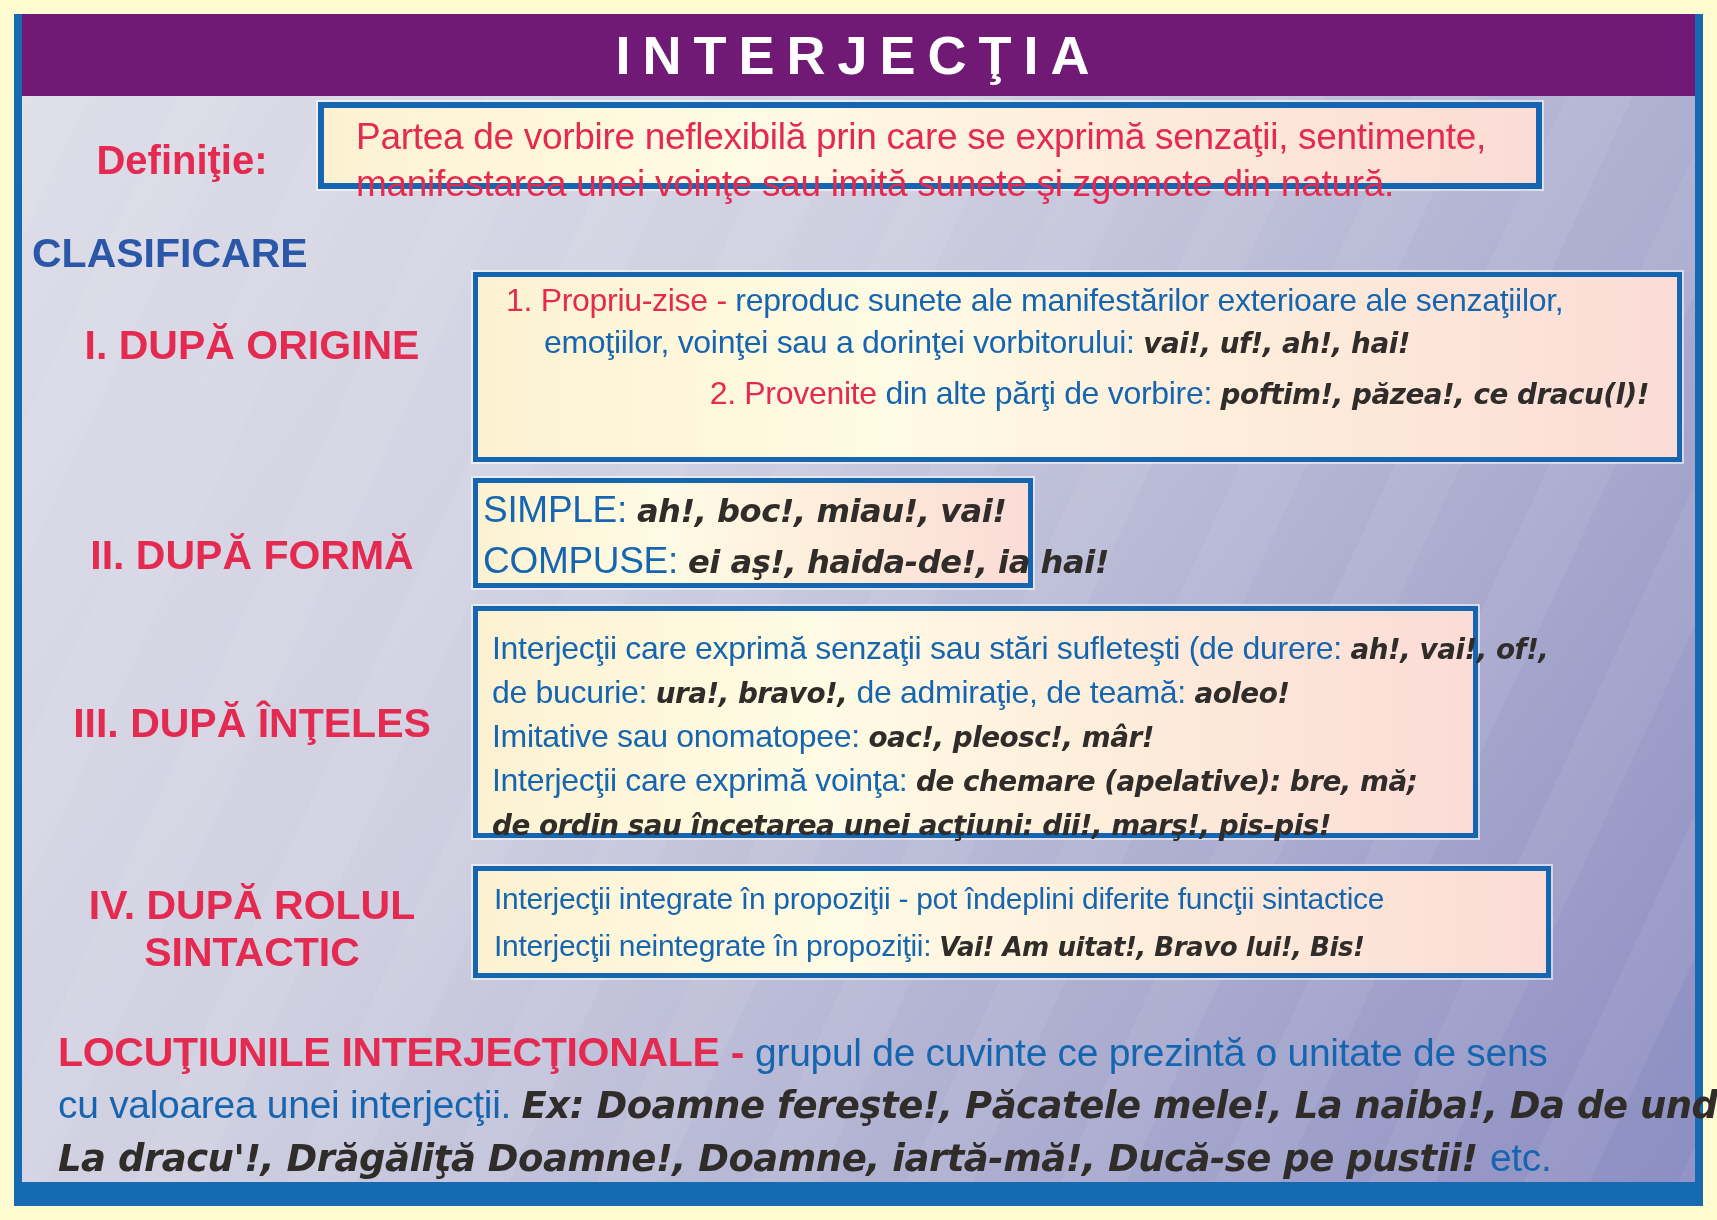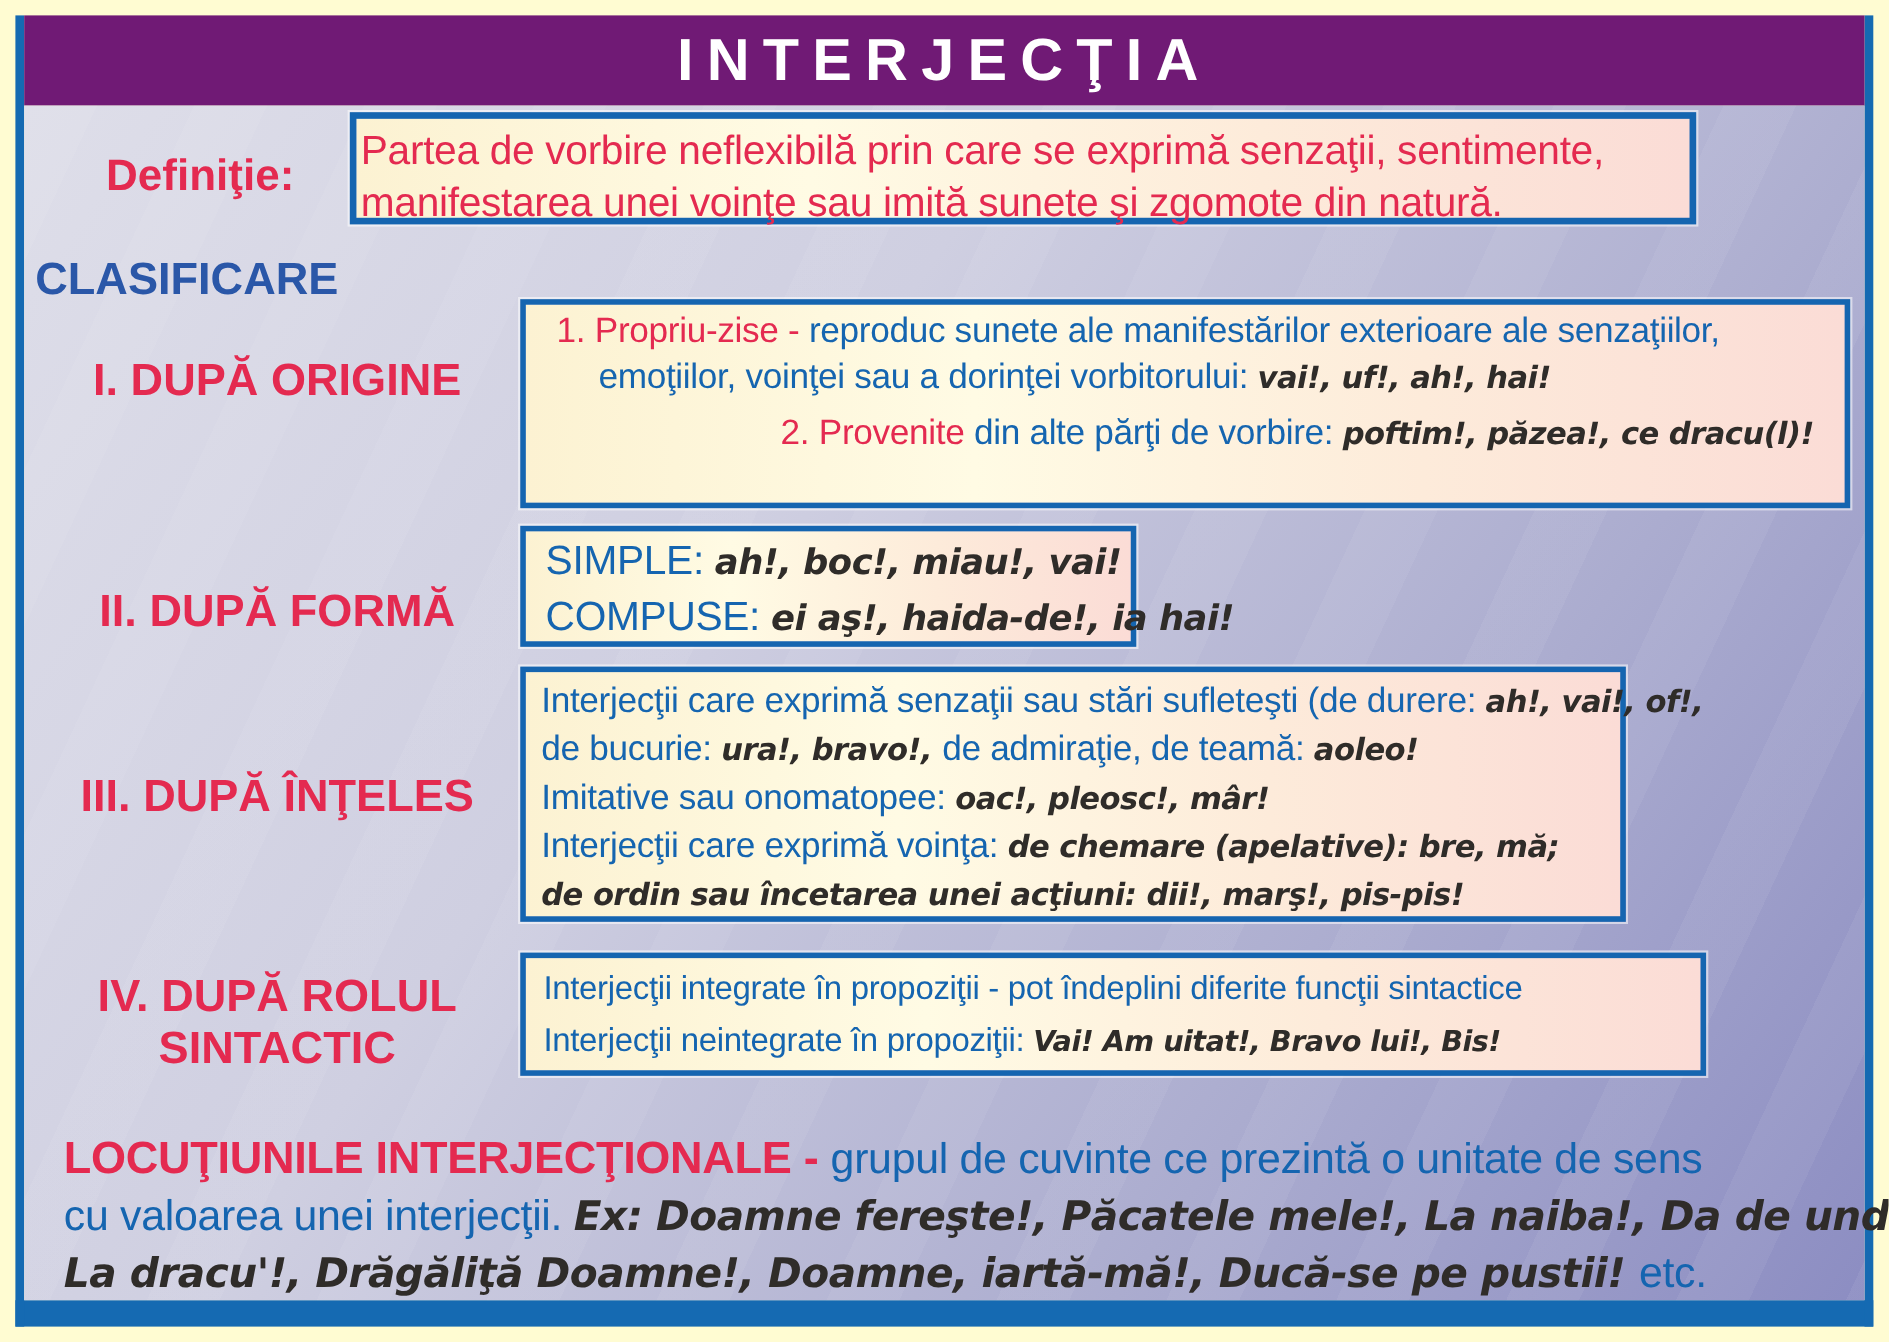--- a/index.html
+++ b/index.html
@@ -34,34 +34,34 @@
   .def-label {
     position:absolute; left:30px; top:42px; width:260px; text-align:center;
     color:#E42A50; font-size:40px; font-weight:bold;
   }
   .bx {
     position:absolute;
     border:5px solid #1565B0;
     background:linear-gradient(90deg, #FCF2D2 0%, #FFFBE4 34%, #FDEBDA 68%, #FBDCD6 100%);
     box-shadow:0 0 0 2px rgba(255,255,255,0.55);
   }
-  .def-box { left:296px; top:6px; width:1224px; height:102px; border-width:6px; padding:5px 4px; }
+  .def-box { left:296px; top:6px; width:1224px; height:87px; border-width:6px; padding:5px 32px; }
   .def-line { white-space:nowrap; color:#E42A50; font-size:37px; line-height:47px; letter-spacing:-0.3px; }
   .clasif {
     position:absolute; left:10px; top:134px; width:440px; text-align:left;
     color:#2A57A8; font-size:41px; font-weight:bold;
   }
   .sec-label {
     position:absolute; left:10px; width:440px; text-align:center;
     color:#E42A50; font-size:41px; font-weight:bold; line-height:47px;
   }
   .sec1 { top:226px; } .sec2 { top:436px; } .sec3 { top:604px; } .sec4 { top:786px; }
   .box1 { left:451px; top:176px; width:1209px; height:190px; padding:2px 28px; }
-  .box2 { left:451px; top:382px; width:560px; height:110px; padding:2px 18px; }
-  .box3 { left:451px; top:510px; width:1005px; height:232px; padding:4px 14px; }
+  .box2 { left:451px; top:382px; width:560px; height:110px; padding:2px 5px; }
+  .box3 { left:451px; top:510px; width:1005px; height:232px; padding:16px 14px; }
   .box4 { left:451px; top:770px; width:1078px; height:112px; padding:4px 16px; }
   .line { white-space:nowrap; letter-spacing:-0.3px; }
   .box1 .line { font-size:32px; line-height:42px; }
   .box1 .gap { margin-top:7px;text-align:right; }
   .box1 .indent { padding-left:38px; }
   .box2 .line { font-size:37px; line-height:49px; }
   .box3 .line { font-size:32px; line-height:43px; }
   .box4 .line { font-size:30px; line-height:47px; }
   .t-blue { color:#1565B0; }
   .t-red  { color:#E42A50; }

